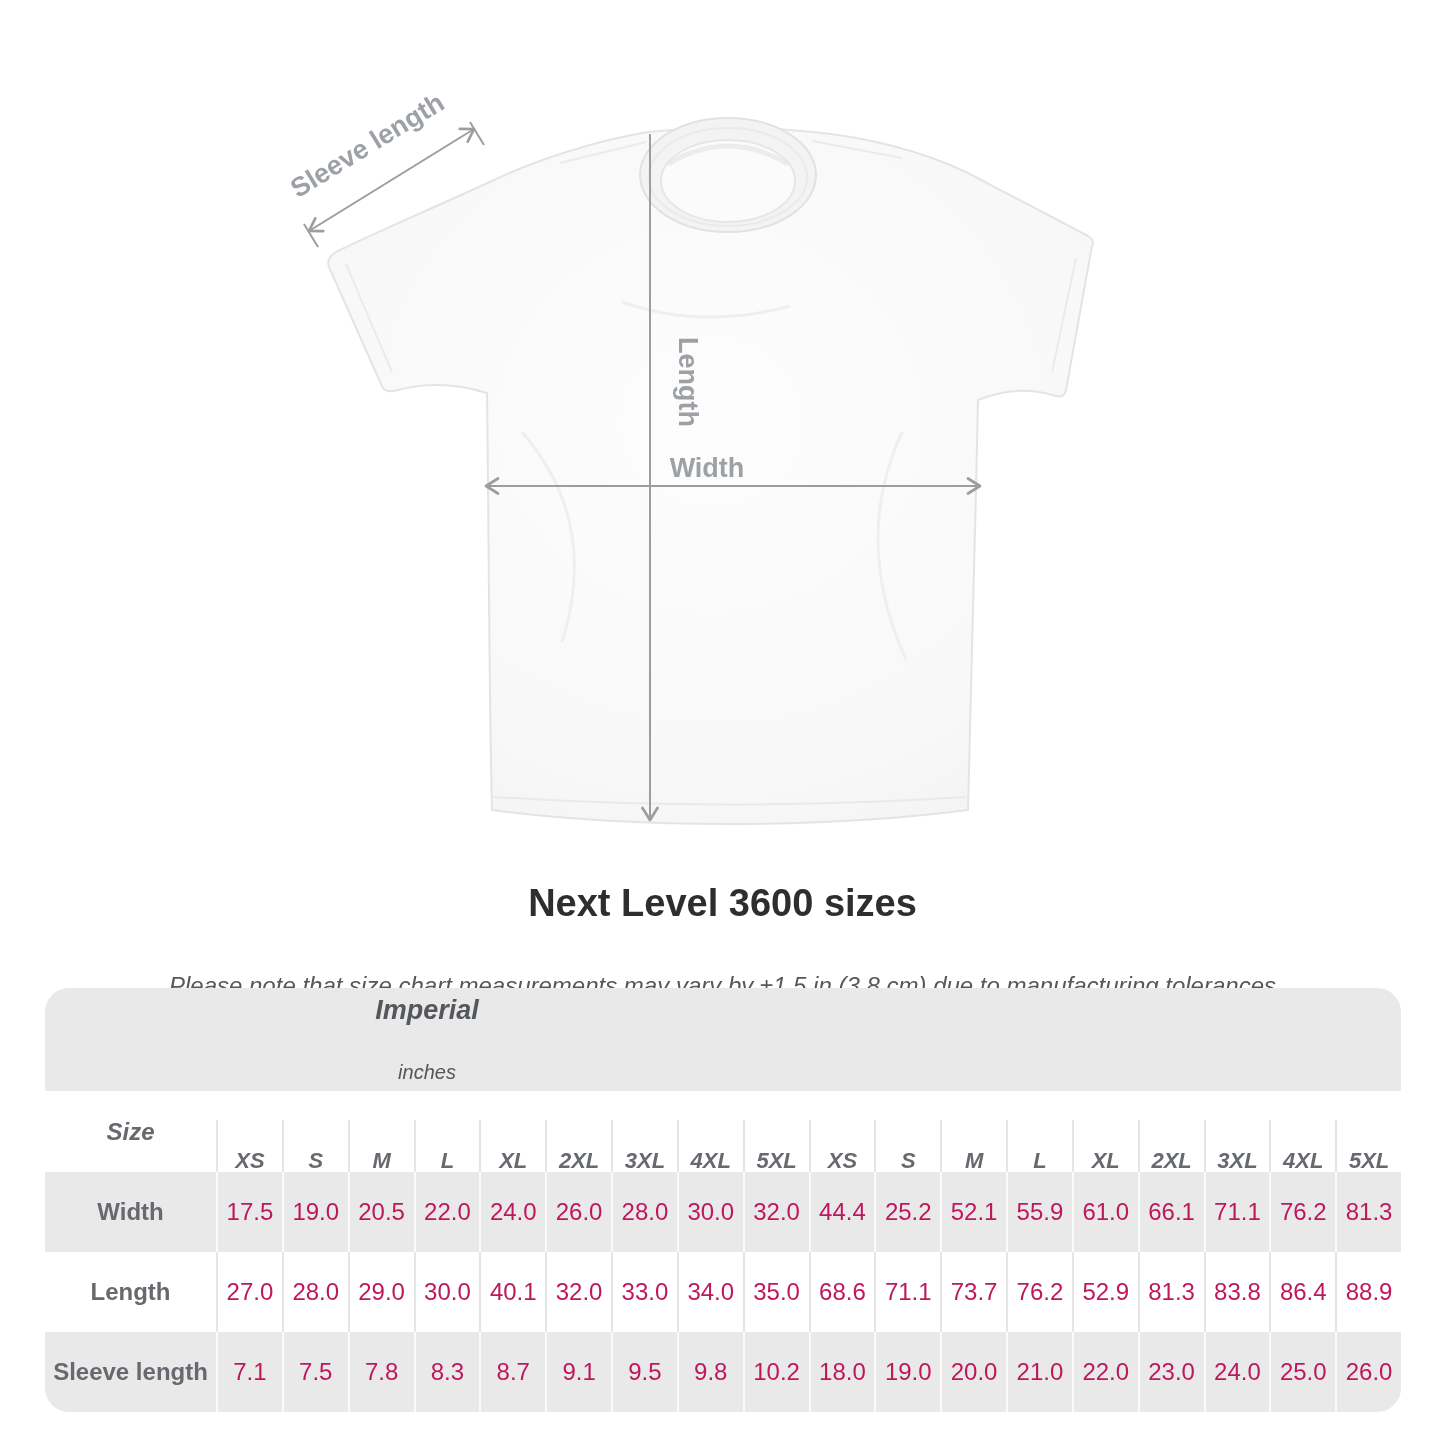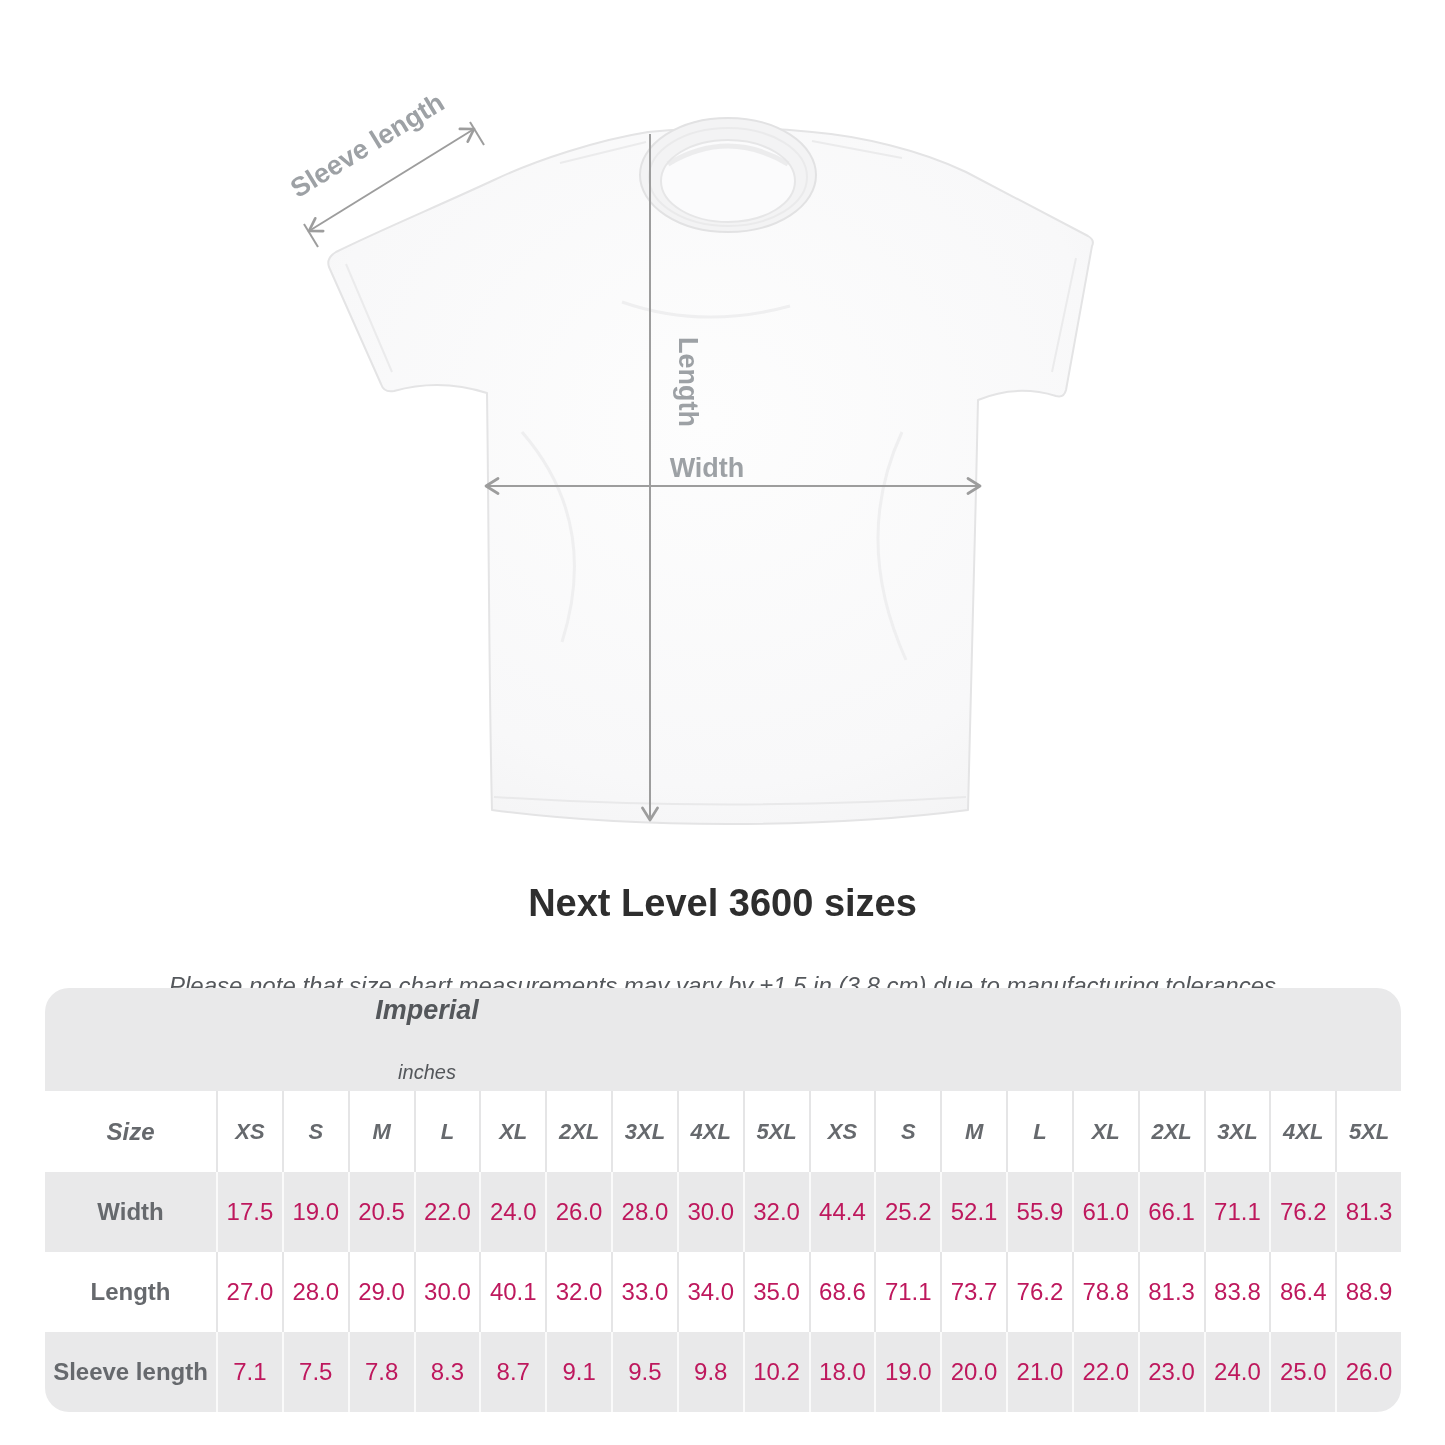--- a/index.html
+++ b/index.html
@@ -20,21 +20,21 @@
   .unit-sub{font-size:20px;font-style:italic;color:#54575b;margin-top:32px;}
 
   .grid-row{display:grid;grid-template-columns:171px repeat(18,1fr);height:80px;}
   .grid-row.first{height:81px;font-style:italic;}
   .row-white{background:#ffffff;}
   .row-gray{background:#e9e9ea;}
   .cell{display:flex;align-items:center;justify-content:center;height:100%;box-sizing:border-box;}
   .row-white .cell + .cell{border-left:2px solid #e5e5e6;}
   .row-gray  .cell + .cell{border-left:2px solid #fafafa;}
   .lbl{font-weight:700;color:#66696d;font-size:24px;}
-  .szh{font-weight:700;color:#66696d;font-size:22px;}
+  .szh{font-weight:700;color:#66696d;font-size:22px;margin-top:29px;}
   .val{color:#be185d;font-size:24px;}
 </style>
 </head>
 <body>
 
 <div class="page">
 
   <svg class="diagram" width="1445" height="875" viewBox="0 0 1445 875">
     <defs>
       <radialGradient id="shirtGrad" cx="50%" cy="42%" r="75%">
@@ -160,21 +160,21 @@
       <div class="cell val">30.0</div>
       <div class="cell val">40.1</div>
       <div class="cell val">32.0</div>
       <div class="cell val">33.0</div>
       <div class="cell val">34.0</div>
       <div class="cell val">35.0</div>
       <div class="cell val">68.6</div>
       <div class="cell val">71.1</div>
       <div class="cell val">73.7</div>
       <div class="cell val">76.2</div>
-      <div class="cell val">78.8</div>
+      <div class="cell val">52.9</div>
       <div class="cell val">81.3</div>
       <div class="cell val">83.8</div>
       <div class="cell val">86.4</div>
       <div class="cell val">88.9</div>
     </div>
 
     <div class="grid-row row-gray">
       <div class="cell lbl">Sleeve length</div>
       <div class="cell val">7.1</div>
       <div class="cell val">7.5</div>

